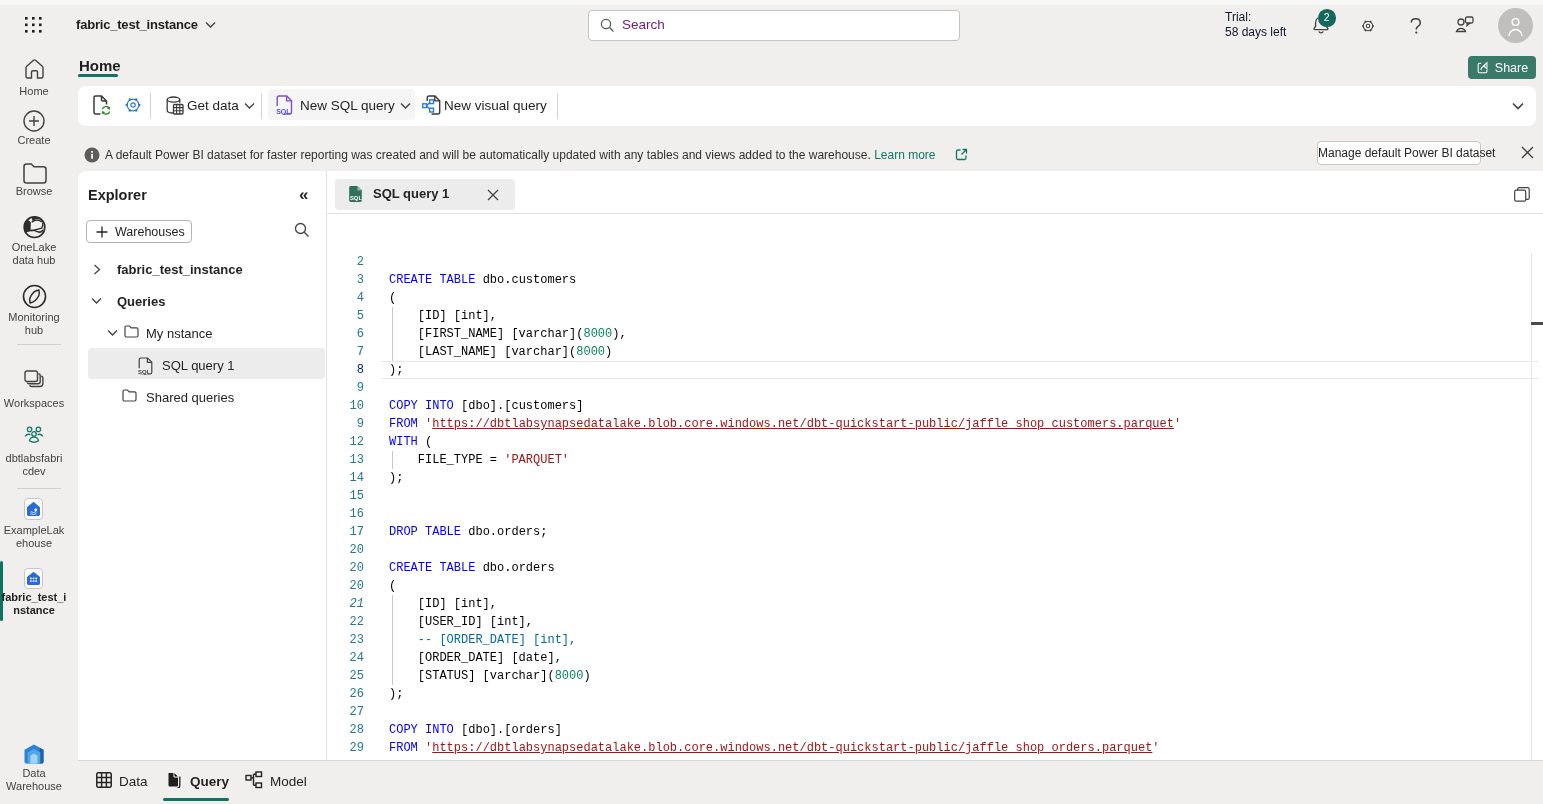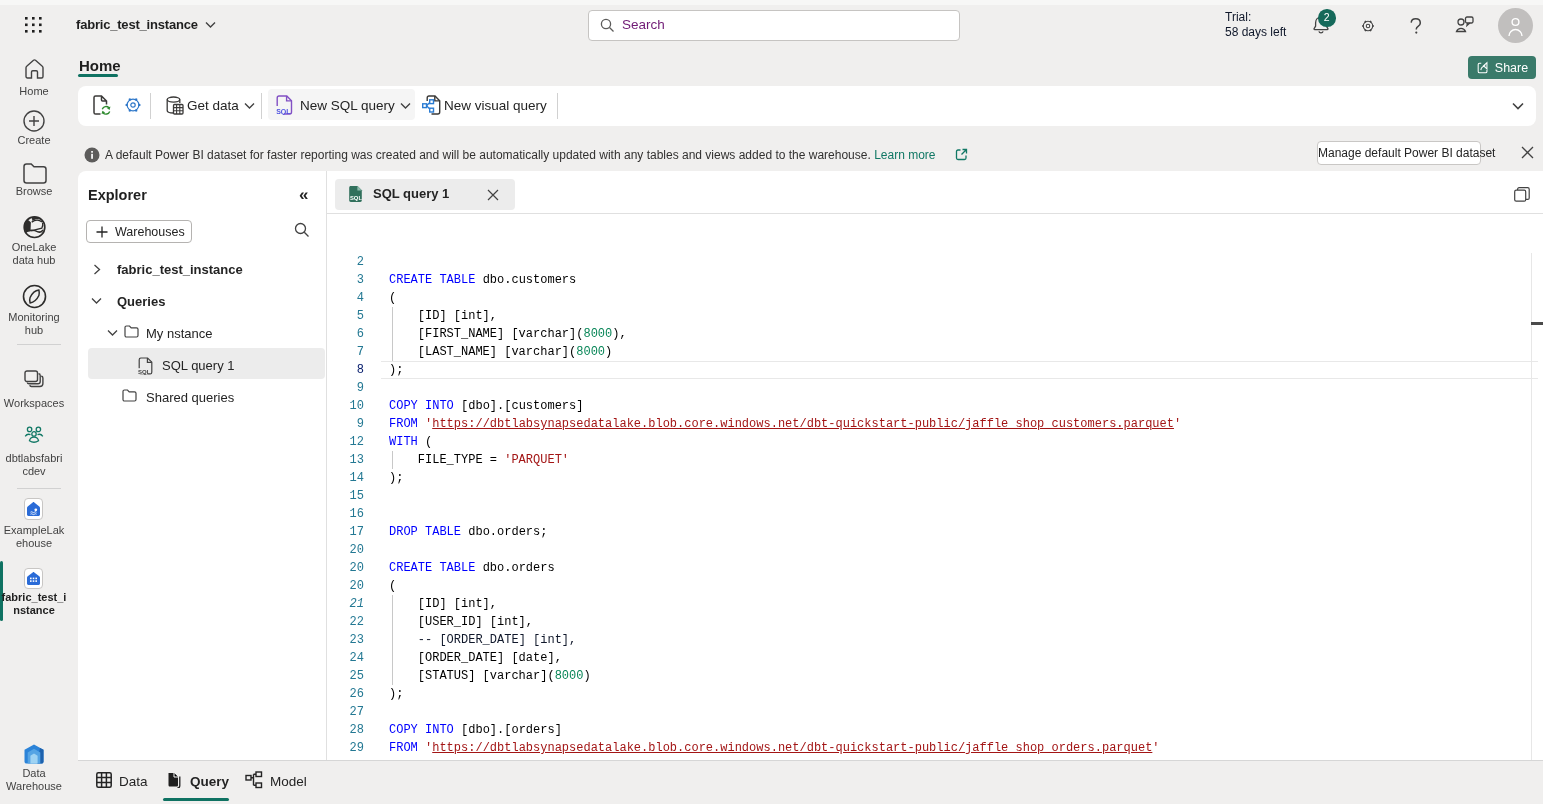--- a/index.html
+++ b/index.html
@@ -32,21 +32,21 @@
   #seltab { left:8px; top:8px; width:180px; height:31px; background:#ececec; border-radius:4px; }
   #tabtxt { left:46px; top:15px; font-size:13px; font-weight:bold; color:#242424; }
   #runrow { left:0; top:44px; width:1216px; height:38px; border-bottom:1px solid #e5e5e5; }
   .runtxt { position:absolute; top:11px; font-size:13.5px; color:#242424; }
   #code { left:327px; top:253px; width:1216px; height:507px; font-family:"Liberation Mono", monospace; font-size:12px; }
   .ln { position:absolute; width:37px; text-align:right; color:#237893; line-height:18px; height:18px; }
   .cl { position:absolute; left:62px; white-space:pre; color:#000; line-height:18px; height:18px; }
   .k { color:#0000ff; }
   .s { color:#a31515; }
   .n { color:#098658; }
-  .c { color:#0f172a; }
+  .c { color:#0369a1; }
   .u { text-decoration:underline; }
   #bottombar { left:78px; top:760px; width:1465px; height:44px; background:#f0efee; border-top:1px solid #d6d6d6; }
   .btxt { position:absolute; top:13px; font-size:13.5px; color:#242424; }
 </style>
 </head>
 <body>
 <div class="abs" style="left:0;top:0;width:1543px;height:5px;background:#f7f7f6"></div>
 <svg class="abs" style="left:25px;top:17px" width="18" height="17" viewBox="0 0 18 17">
   <g fill="#1f1f1f">
     <rect x="0" y="0" width="2.6" height="2.6"></rect>

